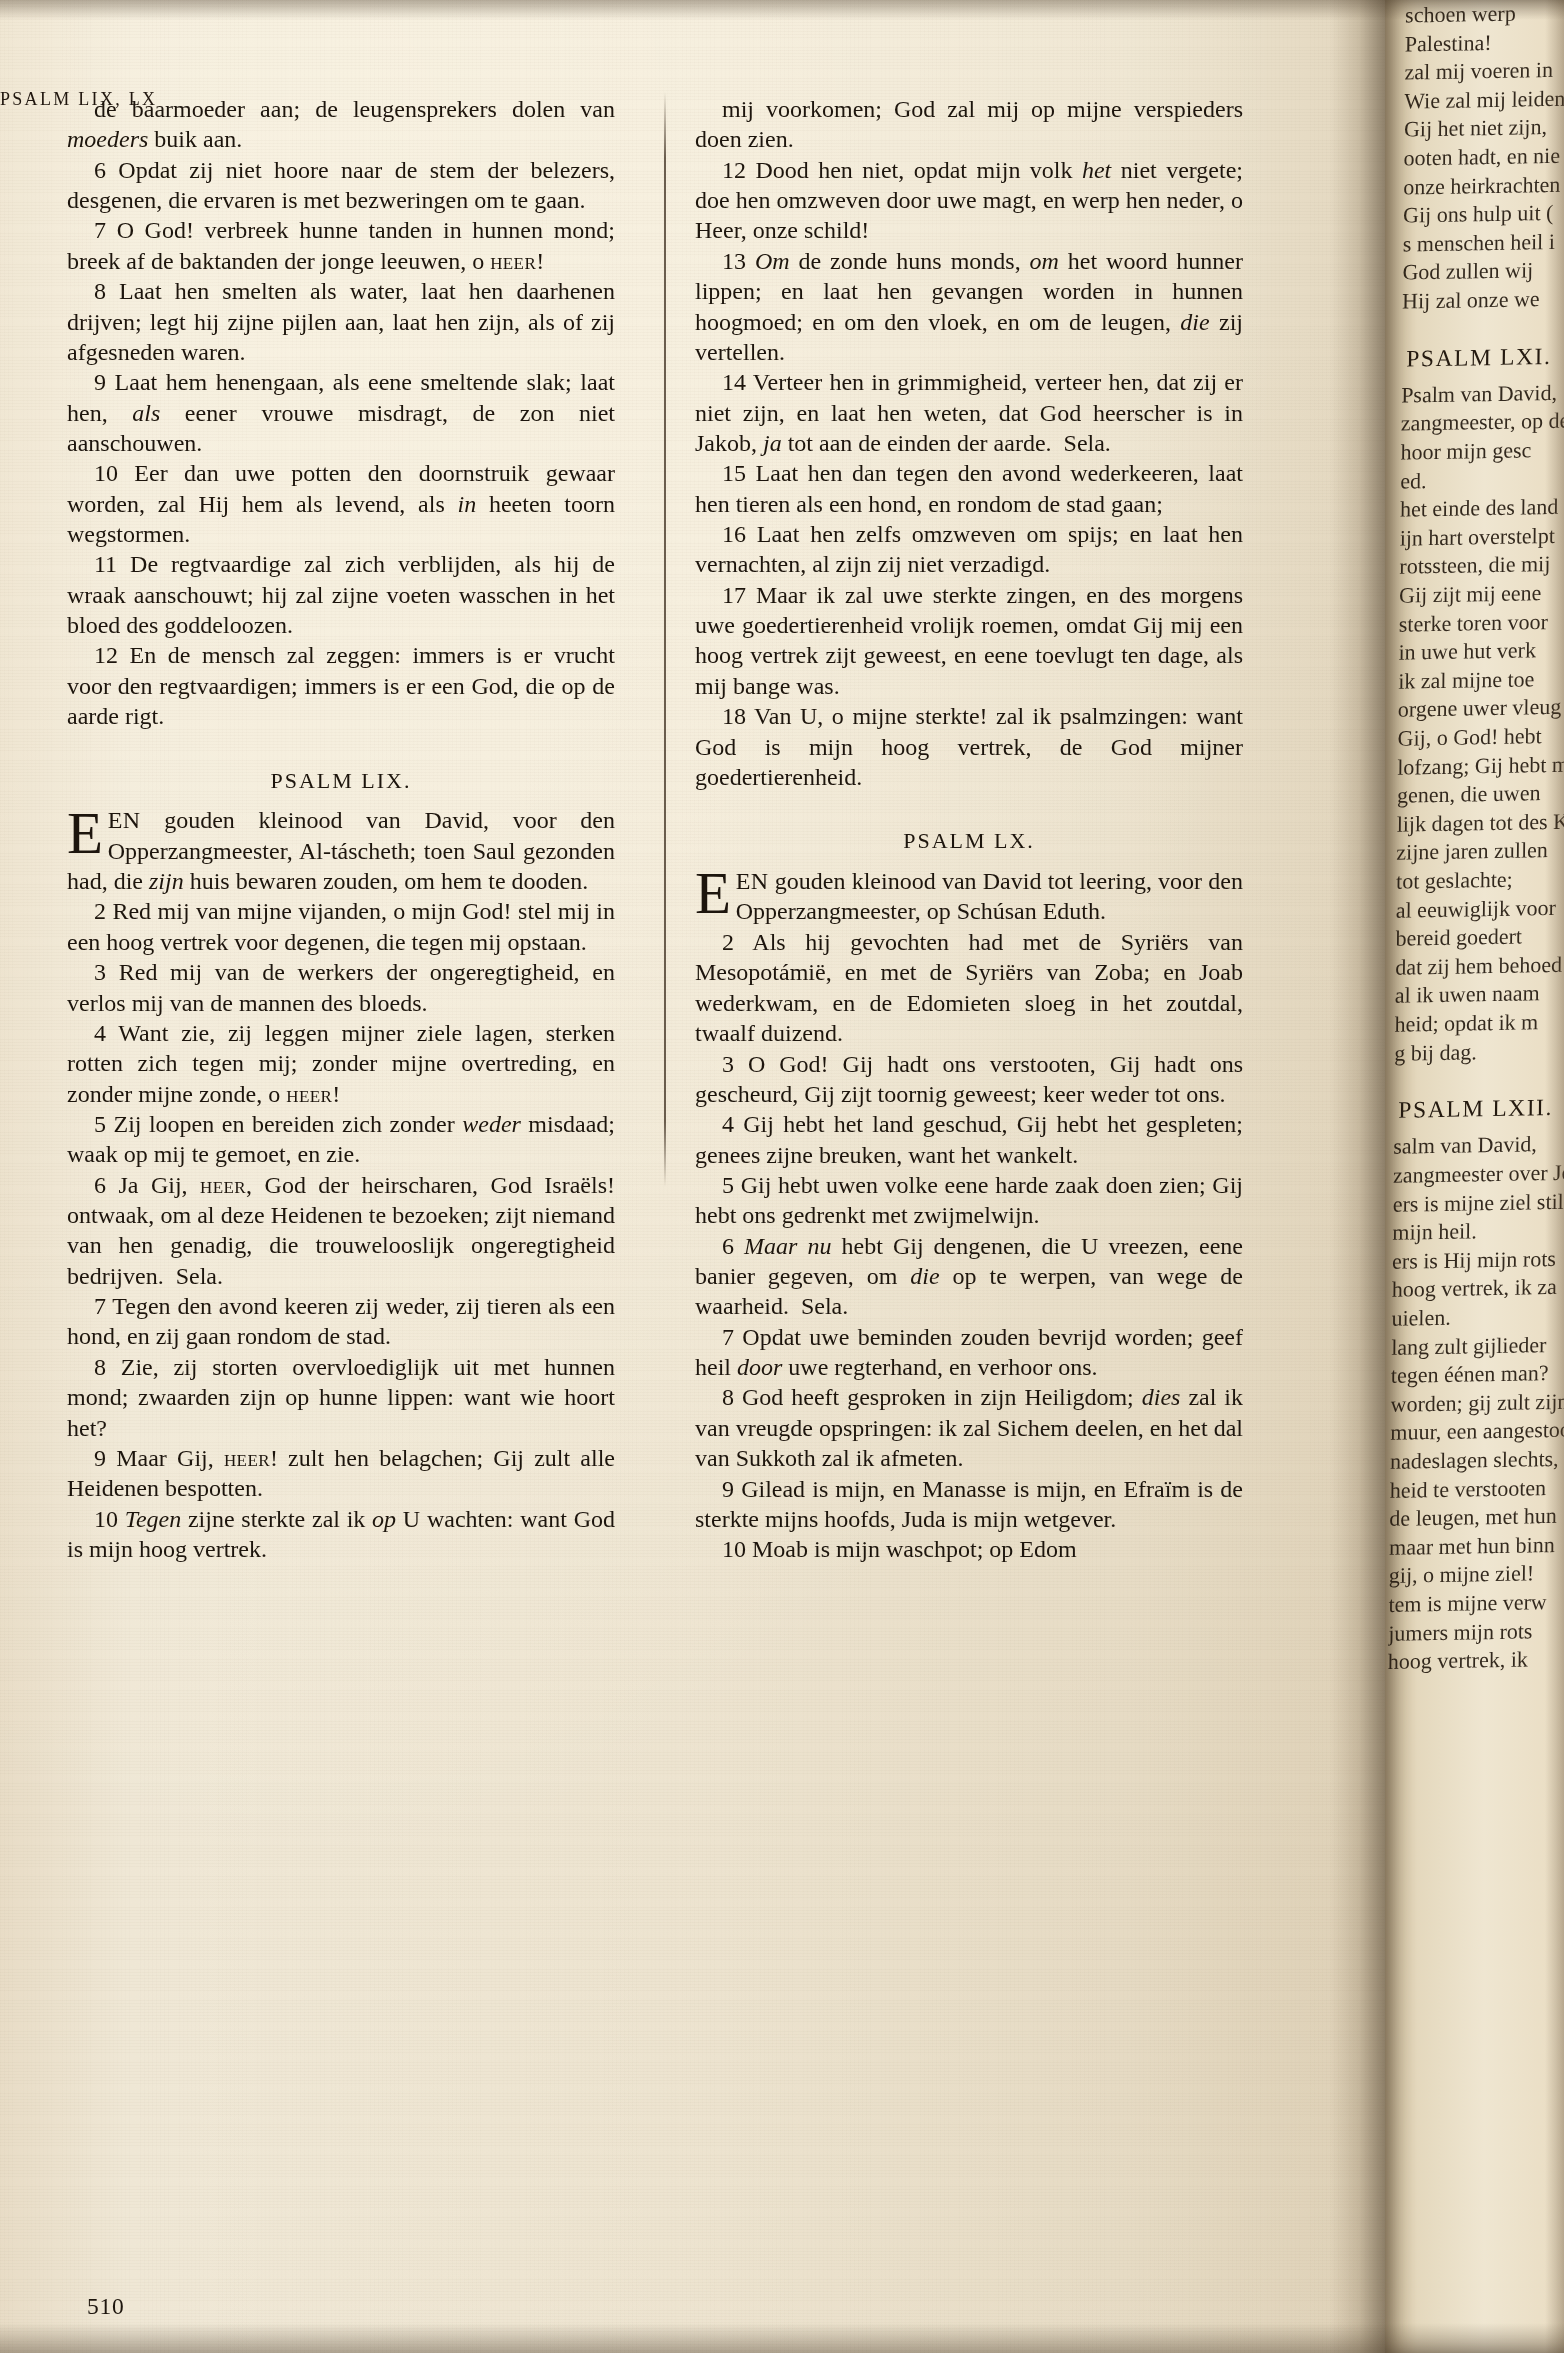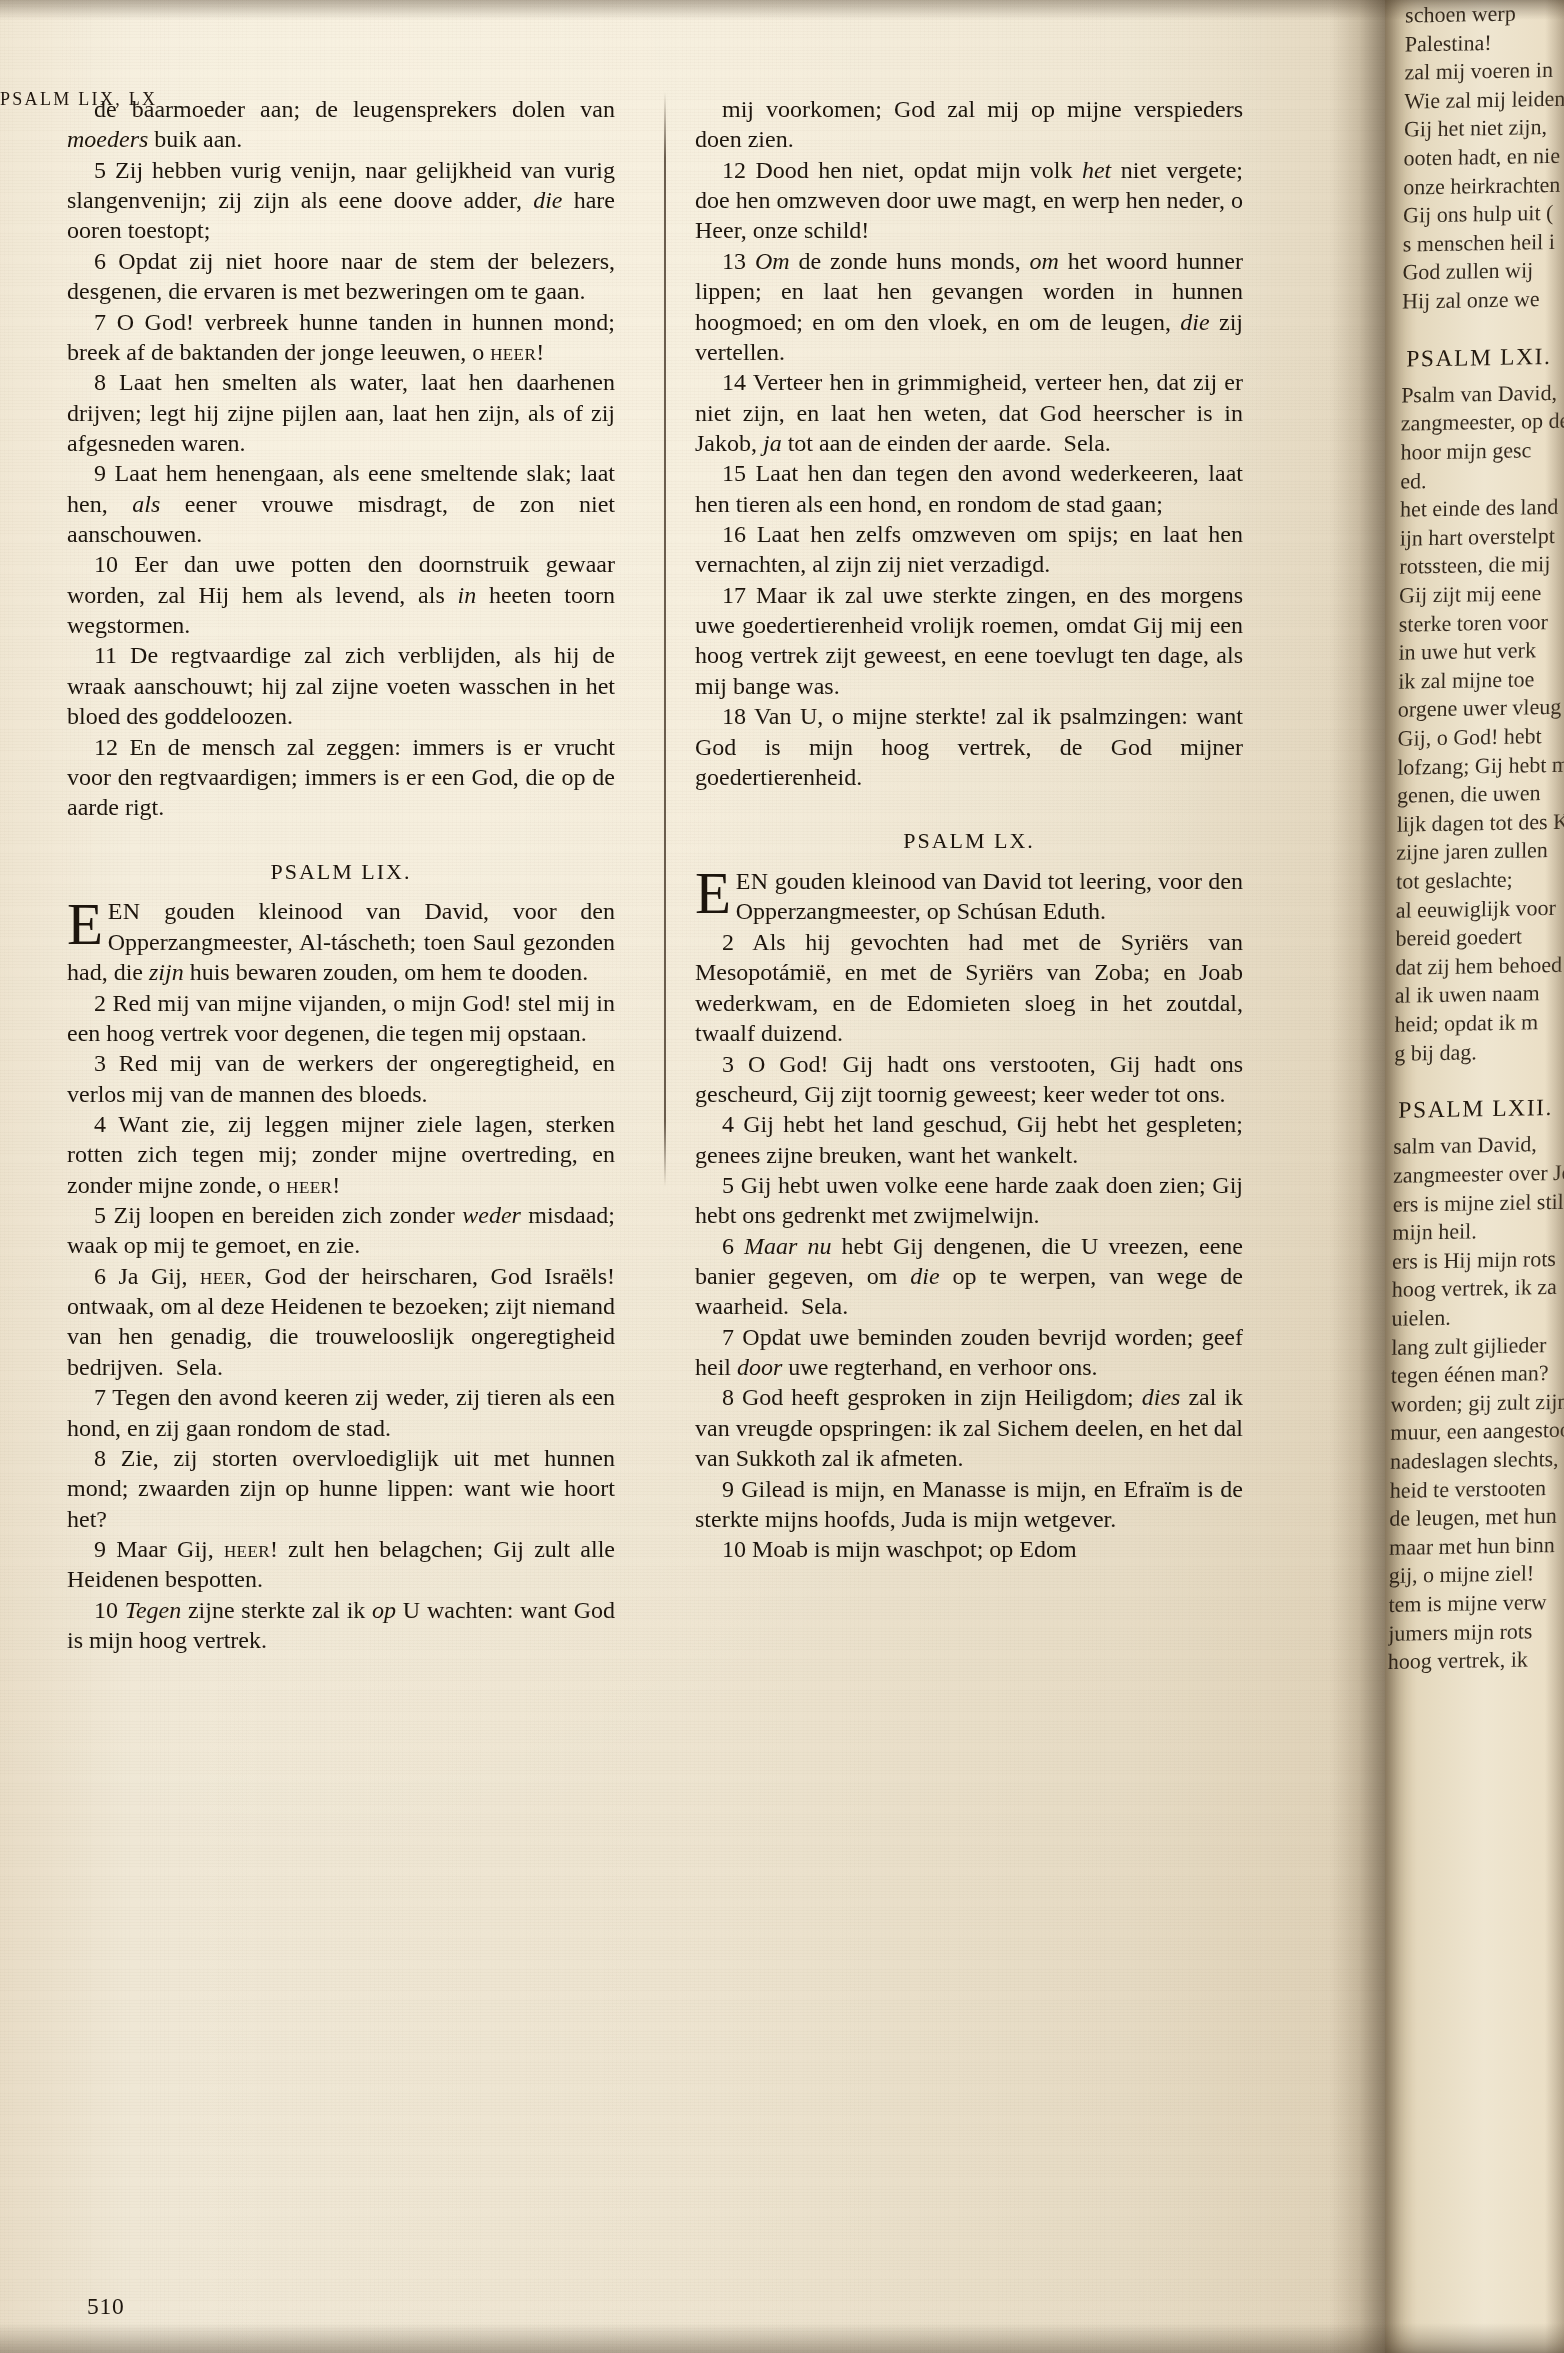--- a/index.html
+++ b/index.html
@@ -175,21 +175,20 @@
 <div class="page">
   <div class="grain"></div>
 
   <div class="leaf">
     <div class="running-head">PSALM LIX, LX</div>
     <div class="rule"></div>
 
     <div class="col col-left">
       <div>
           <p>de baarmoeder aan; de leugensprekers dolen van <i>moeders</i> buik aan.</p>
-          <p>5 Zij hebben vurig venijn, naar gelijkheid van vurig slangenvenijn; zij zijn als eene doove adder, <i>die</i> hare ooren toestopt;</p>
           <p>6 Opdat zij niet hoore naar de stem der belezers, desgenen, die ervaren is met bezweringen om te gaan.</p>
           <p>7 O God! verbreek hunne tanden in hunnen mond; breek af de baktanden der jonge leeuwen, o <span class="sc">heer</span>!</p>
           <p>8 Laat hen smelten als water, laat hen daarhenen drijven; legt hij zijne pijlen aan, laat hen zijn, als of zij afgesneden waren.</p>
           <p>9 Laat hem henengaan, als eene smeltende slak; laat hen, <i>als</i> eener vrouwe misdragt, de zon niet aanschouwen.</p>
           <p>10 Eer dan uwe potten den doornstruik gewaar worden, zal Hij hem als levend, als <i>in</i> heeten toorn wegstormen.</p>
           <p>11 De regtvaardige zal zich verblijden, als hij de wraak aanschouwt; hij zal zijne voeten wasschen in het bloed des goddeloozen.</p>
           <p>12 En de mensch zal zeggen: immers is er vrucht voor den regtvaardigen; immers is er een God, die op de aarde rigt.</p>
         </div>
       <div class="psalm-head">PSALM LIX.</div>
       <div>

